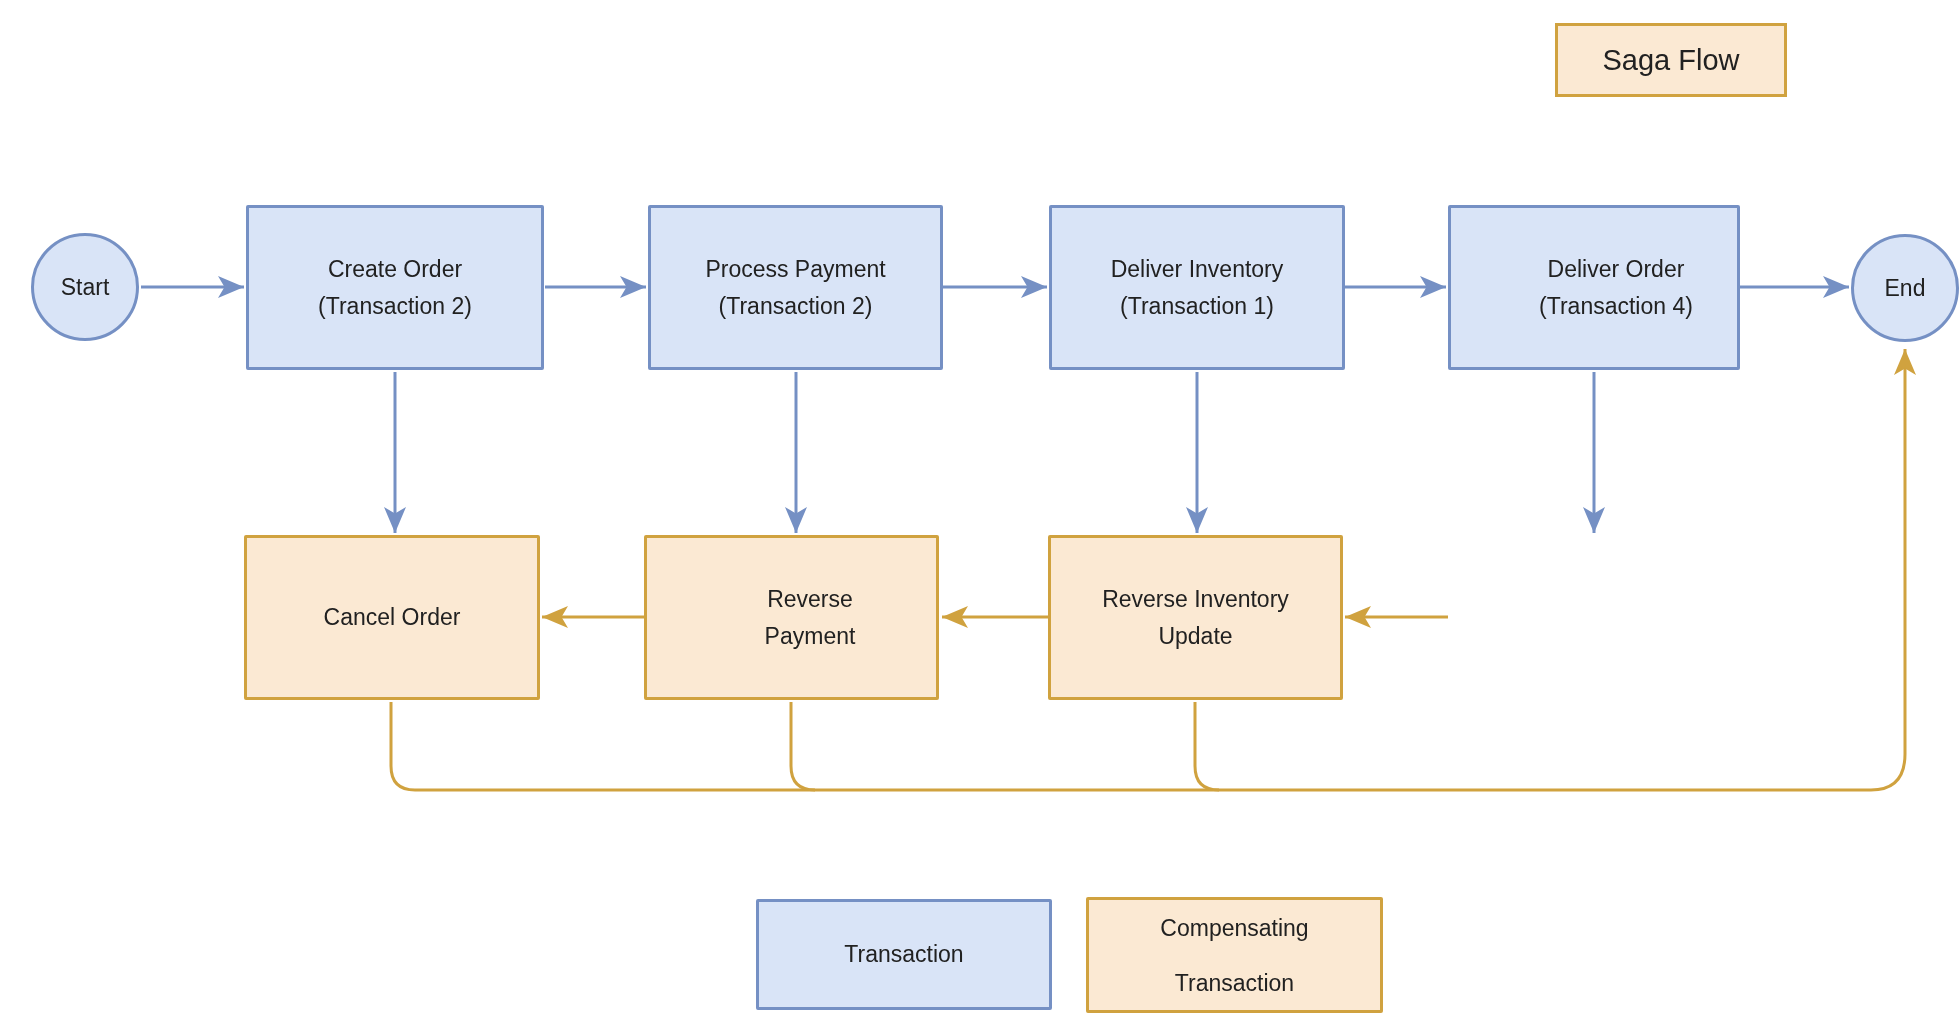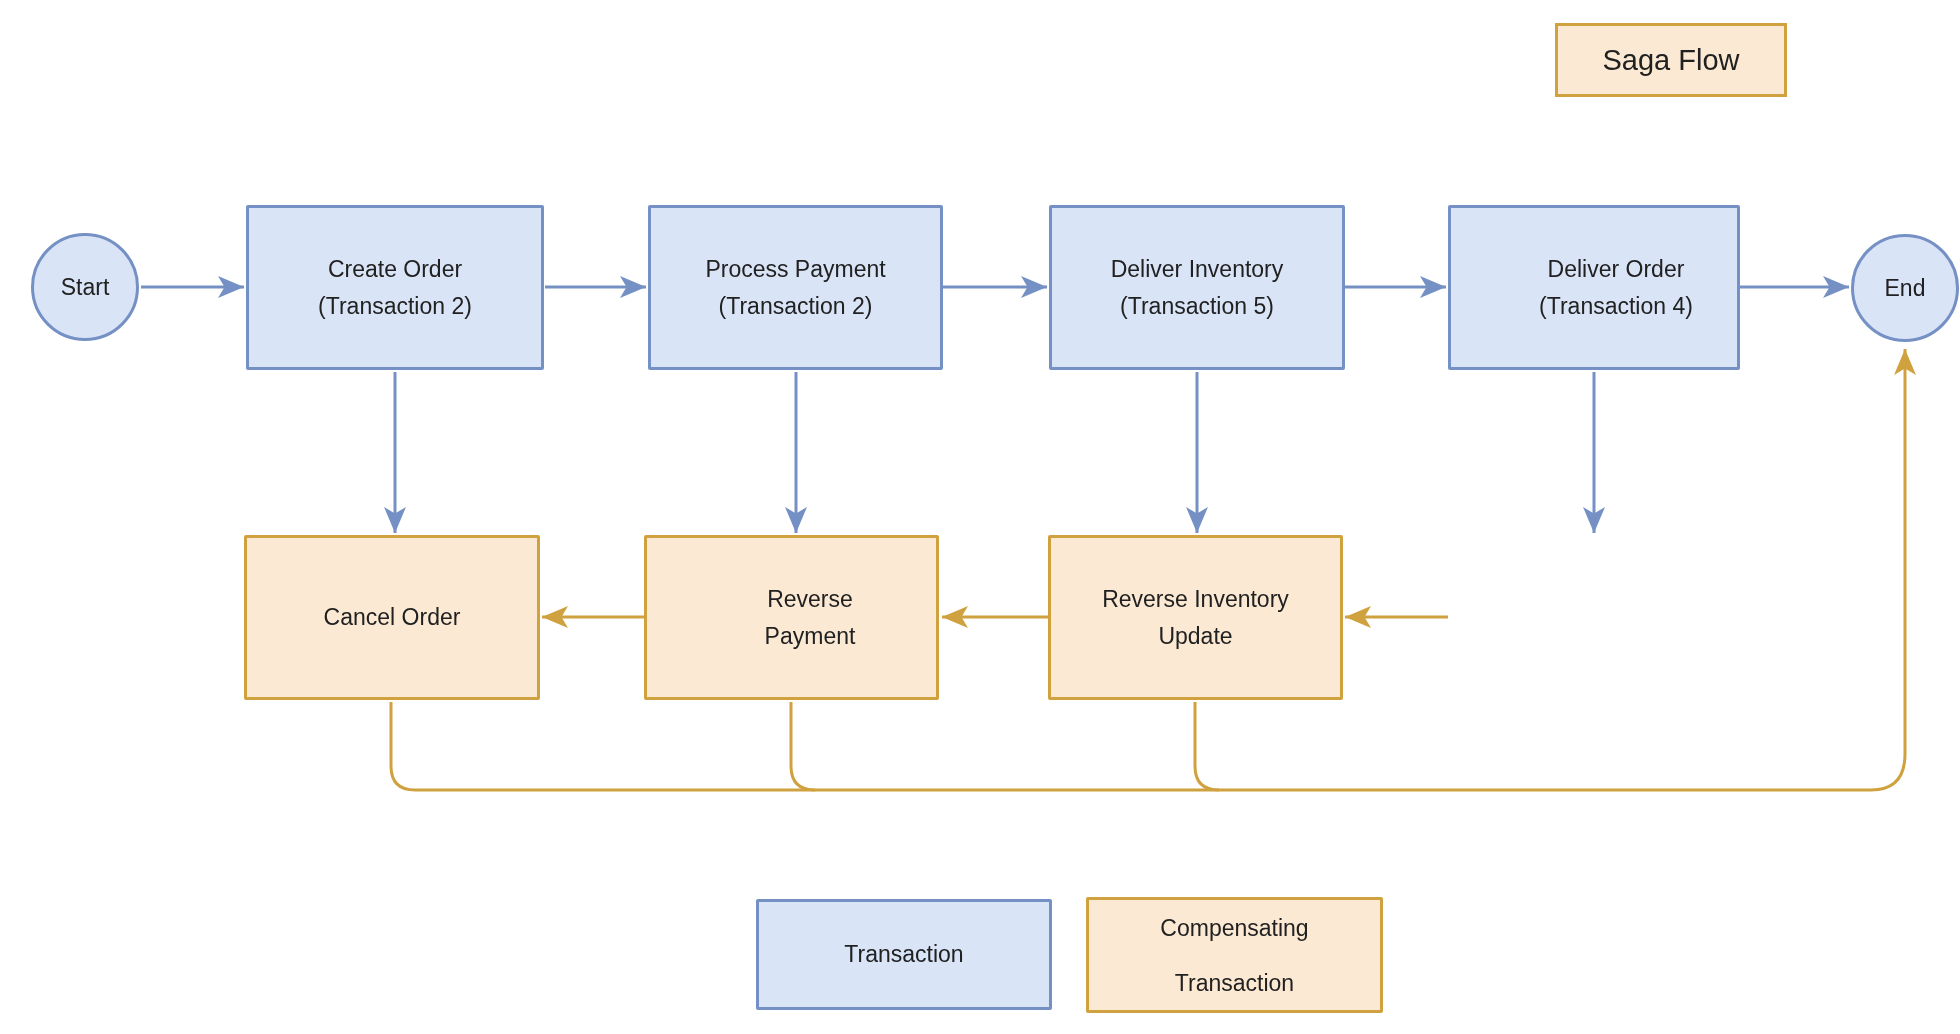--- a/index.html
+++ b/index.html
@@ -132,21 +132,21 @@
   <div class="node blue-box t1">
     <span>Create Order</span>
     <span>(Transaction 2)</span>
   </div>
   <div class="node blue-box t2">
     <span>Process Payment</span>
     <span>(Transaction 2)</span>
   </div>
   <div class="node blue-box t3">
     <span>Deliver Inventory</span>
-    <span>(Transaction 5)</span>
+    <span>(Transaction 1)</span>
   </div>
   <div class="node blue-box t4">
     <span>Deliver Order</span>
     <span>(Transaction 4)</span>
   </div>
 
   <div class="node orange-box c1">
     <span>Cancel Order</span>
 
   </div>

